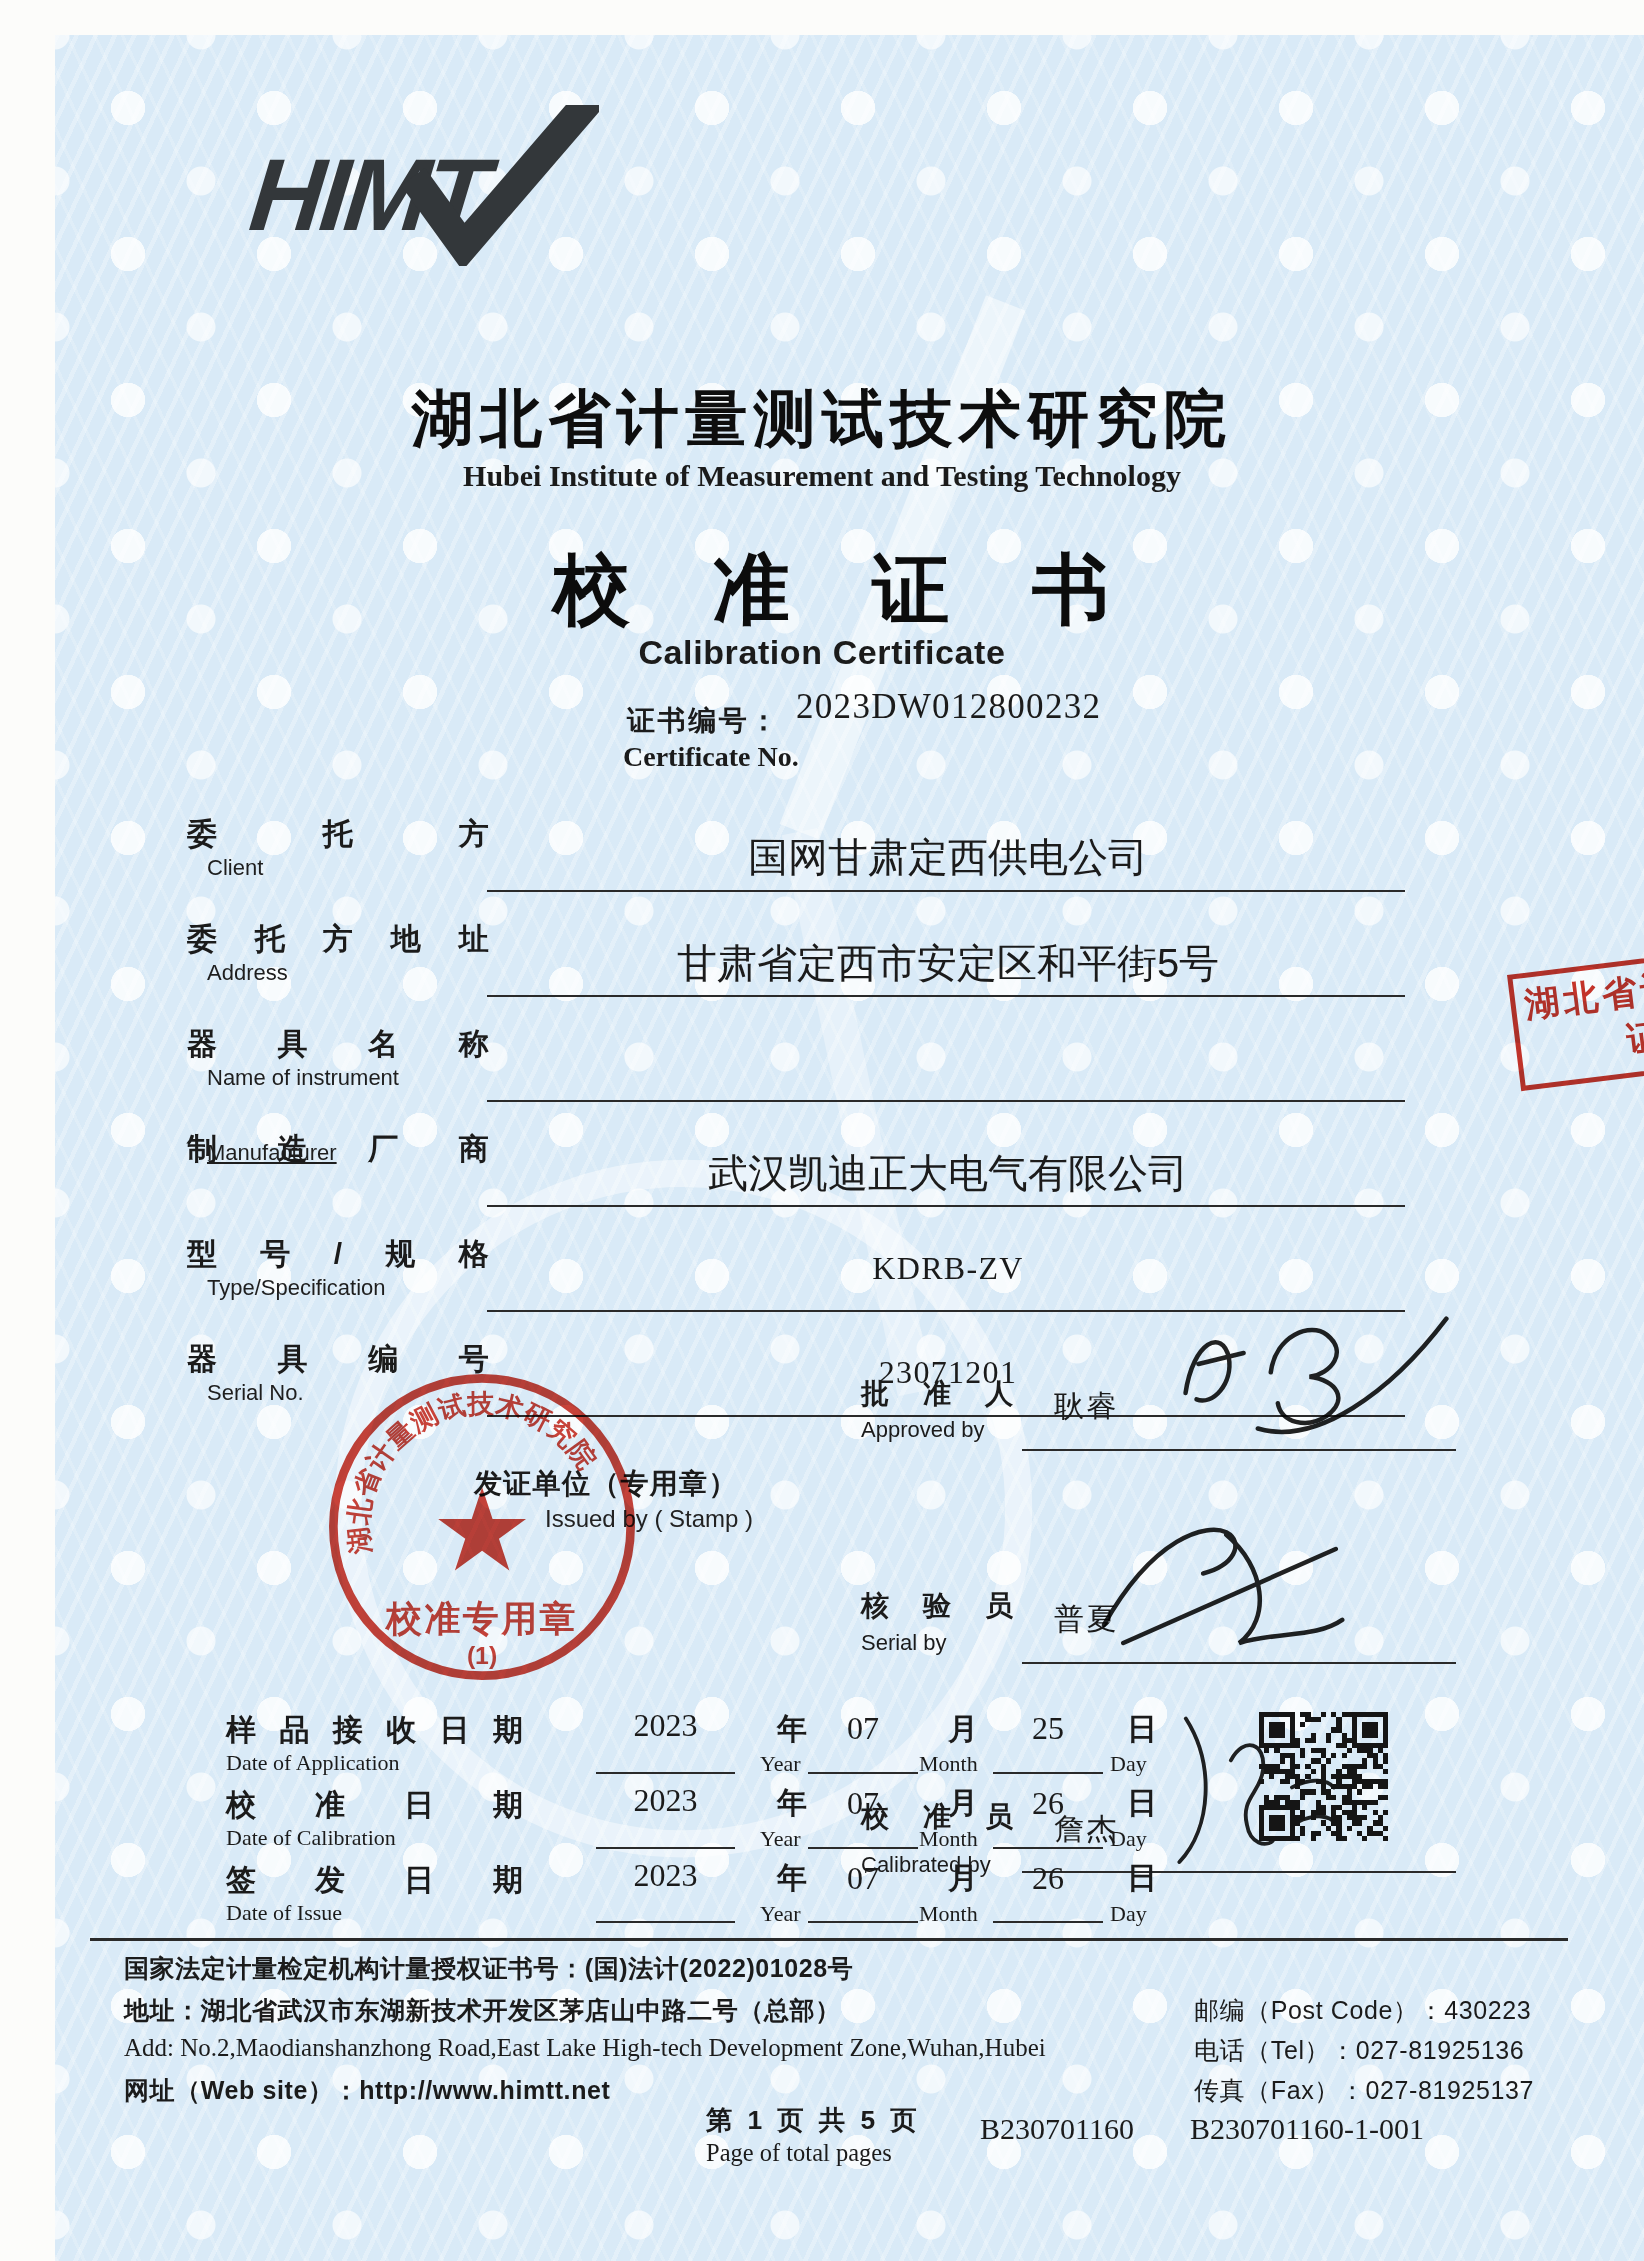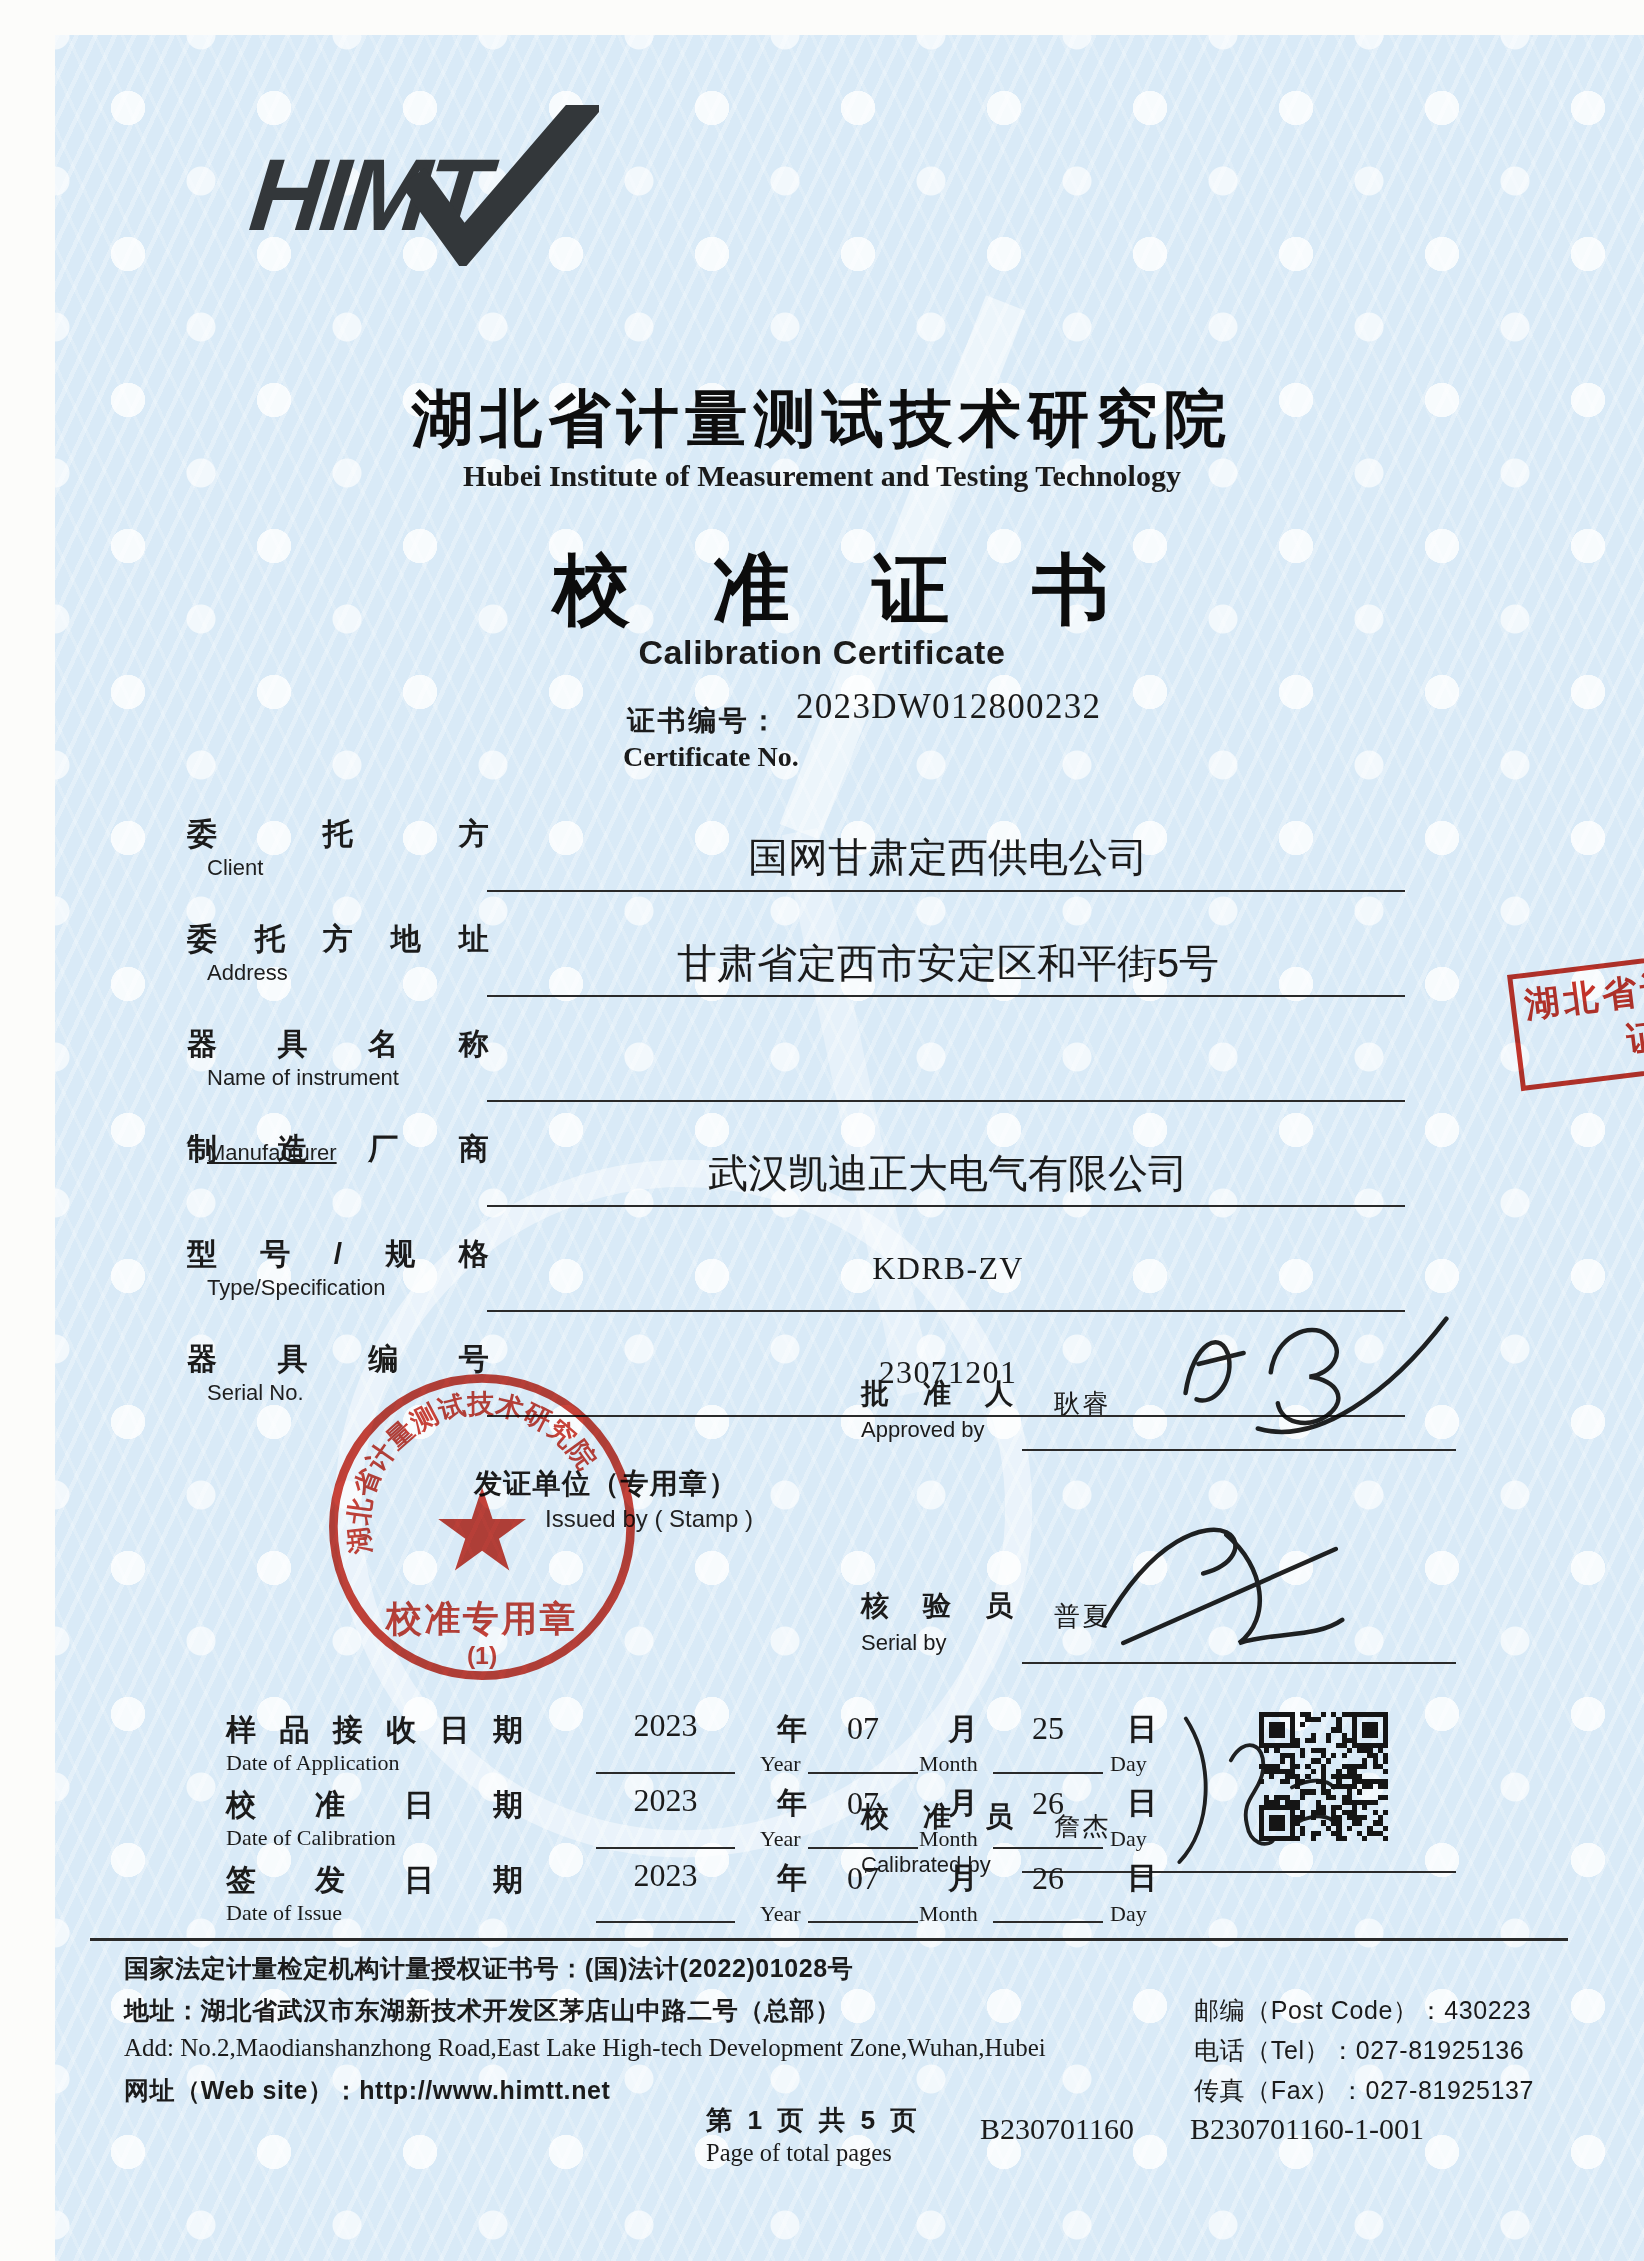--- a/index.html
+++ b/index.html
@@ -19,21 +19,21 @@
   .serif{font-family:"Liberation Serif",serif;}
   .b{font-weight:700;}
   .just{text-align:justify;text-align-last:justify;}
   .center{text-align:center;}
   .line{position:absolute;height:1.9px;background:#2a2a2a;}
   .flabel{font-size:30px;font-weight:700;letter-spacing:1.3px;}
   .flabel-en{font-size:22px;color:#1e1e1e;margin-left:20px;}
   .fvalue{left:490px;width:916px;text-align:center;font-size:40px;}
   .sign-role{left:861px;width:152px;font-size:28px;font-weight:700;}
   .sign-role-en{left:861px;font-size:22px;}
-  .sign-name{left:1054px;font-size:26px;letter-spacing:2.6px;}
+  .sign-name{left:1054px;font-size:30px;letter-spacing:2.6px;}
   .sig-svg{position:absolute;mix-blend-mode:multiply;}
   .date-cn{left:226px;width:297px;font-size:30px;font-weight:700;}
   .date-en{left:226px;font-size:22px;}
   .dnum{position:absolute;font-family:"Liberation Serif",serif;font-size:32px;text-align:center;}
   .dunit{position:absolute;font-size:30px;font-weight:700;}
   .dunit-en{position:absolute;font-family:"Liberation Serif",serif;font-size:22px;}
   .foot-cn{font-size:25px;font-weight:600;letter-spacing:0.6px;}
   .foot-serif{font-family:"Liberation Serif",serif;font-size:25px;}
   .stamp-red{color:#c93a2c;}
 </style>

